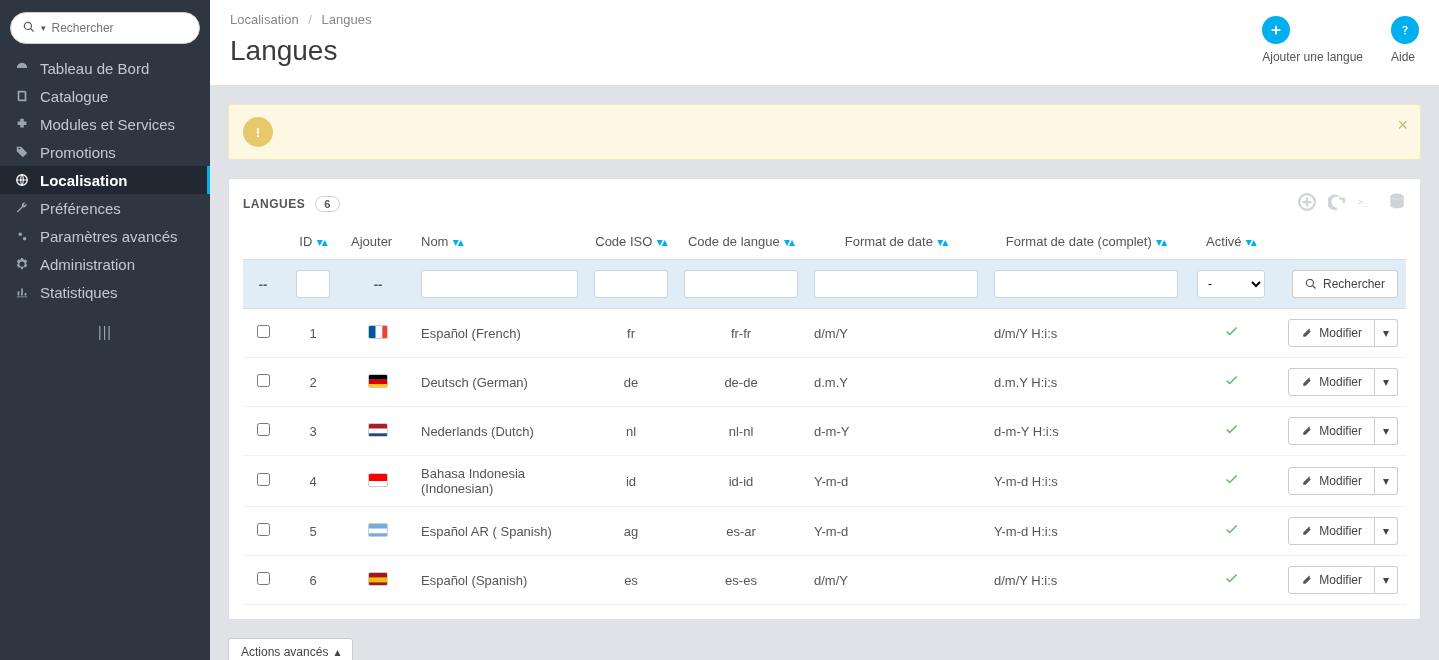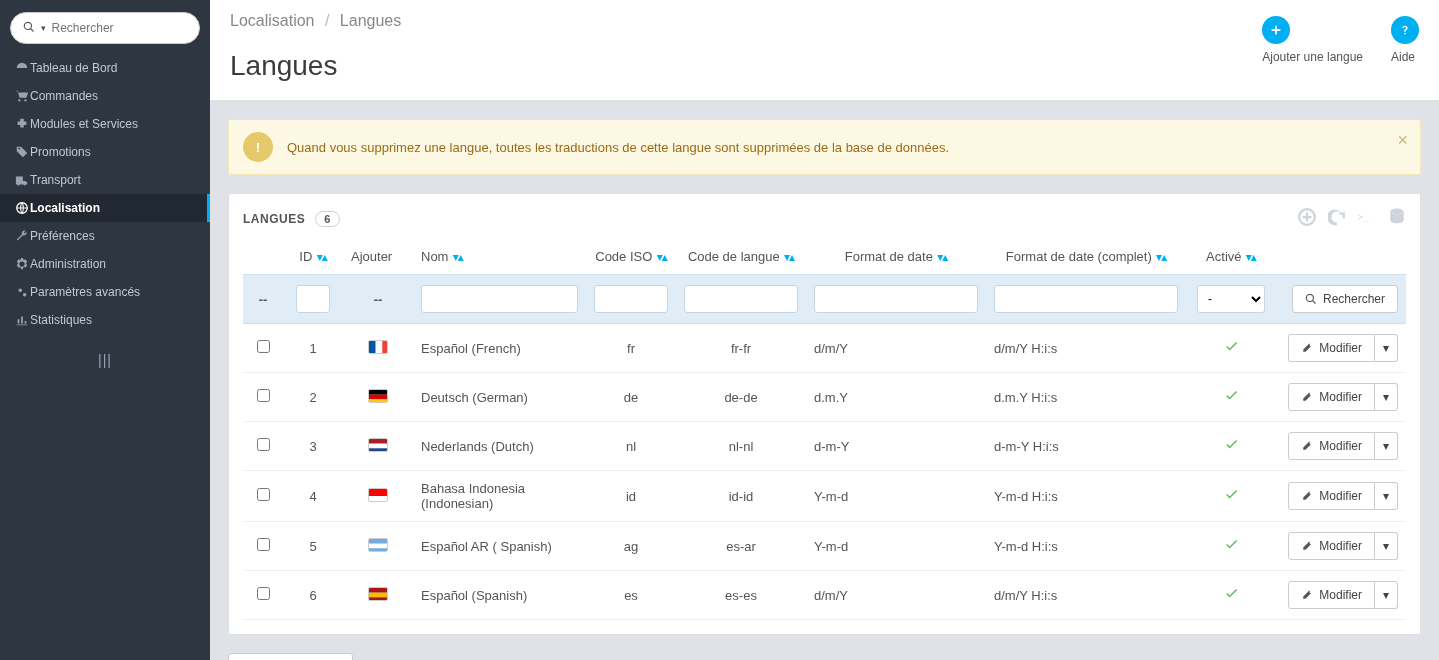--- a/index.html
+++ b/index.html
@@ -8,33 +8,33 @@
 
   
   .sidebar { width: 210px; background: #2e3641; color: #c1c9d0; flex-shrink: 0; height: 100vh; }
   .search-wrap { padding: 12px 10px 10px; }
   .search-pill { background: #fff; border-radius: 18px; height: 32px; display: flex; align-items: center; padding: 0 12px; gap: 6px; border: 1px solid #ccc; }
   .search-pill svg { width: 12px; height: 12px; fill: #555; }
   .search-pill input { flex: 1; border: none; outline: none; font-size: 12px; min-width: 0; }
   .caret-sm { font-size: 9px; color: #555; }
 
   .nav { list-style: none; }
-  .nav li { display: flex; align-items: center; padding: 0 14px; height: 28px; cursor: pointer; color: #c1c9d0; font-size: 12px; }
+  .nav li { display: flex; align-items: center; gap: 10px; padding: 0 14px; height: 28px; cursor: pointer; color: #c1c9d0; font-size: 15px; }
   .nav li.active { background: #222831; color: #fff; font-weight: 600; position: relative; }
   .nav li.active::after { content: ""; position: absolute; right: 0; top: 0; bottom: 0; width: 3px; background: #00aff0; }
   .nav .nav-icon { width: 16px; height: 16px; display: inline-flex; align-items: center; justify-content: center; flex-shrink: 0; }
   .nav .nav-icon svg { width: 14px; height: 14px; fill: #9aa4b1; }
   .nav li.active .nav-icon svg { fill: #fff; }
 
   .sidebar-collapse { text-align: center; padding: 18px 0; color: #9aa4b1; letter-spacing: 1px; font-size: 14px; }
 
   
   .main { flex: 1; display: flex; flex-direction: column; overflow: auto; }
   .top-header { background: #fff; padding: 12px 20px 18px; border-bottom: 1px solid #e0e0e0; display: flex; justify-content: space-between; align-items: flex-start; }
-  .breadcrumb { font-size: 16px; color: #888; margin-bottom: 20px; }
+  .breadcrumb { font-size: 13px; color: #888; margin-bottom: 8px; }
   .breadcrumb .sep { margin: 0 6px; color: #bbb; }
   .page-title { font-size: 28px; font-weight: 400; color: #3c3c3c; }
   .top-actions { display: flex; gap: 28px; text-align: center; margin-top: 4px; }
   .top-action { display: flex; flex-direction: column; align-items: flex-start; gap: 6px; cursor: pointer; }
   .top-action .circle { width: 28px; height: 28px; border-radius: 50%; background: #00aff0; display: flex; align-items: center; justify-content: center; color: #fff; }
   .top-action .circle svg { width: 14px; height: 14px; fill: #fff; }
   .top-action span.lbl { font-size: 12px; color: #555; }
 
   .content { padding: 18px; }
 
@@ -90,87 +90,75 @@
         <span class="nav-icon">
           <svg viewBox="0 0 16 16">
             <path d="M8 2a6 6 0 016 6H2a6 6 0 016-6zm-.5 2L11 8H7.5V4z"></path>
           </svg>
         </span>
         <span>Tableau de Bord</span>
       </li>
       <li class="">
         <span class="nav-icon">
           <svg viewBox="0 0 16 16">
-            <path d="M1 2h2l2.2 8H13l2-6H4"></path>
-            <circle cx="5" cy="13" r="1.3"></circle>
-            <circle cx="12" cy="13" r="1.3"></circle>
-          </svg>
-        </span>
-        <span>Commandes</span>
+            <path d="M3 2h8a2 2 0 012 2v10H5a2 2 0 01-2-2V2zm2 2v8h6V4H5z"></path>
+          </svg>
+        </span>
+        <span>Catalogue</span>
       </li>
       <li class="">
         <span class="nav-icon">
           <svg viewBox="0 0 16 16">
             <path d="M6 2h4v3h3v4h-3v3H6v-3H3V5h3z"></path>
           </svg>
         </span>
         <span>Modules et Services</span>
       </li>
       <li class="">
         <span class="nav-icon">
           <svg viewBox="0 0 16 16">
             <path d="M2 2h5l7 7-5 5-7-7V2zm3 3a1 1 0 100-2 1 1 0 000 2z"></path>
           </svg>
         </span>
         <span>Promotions</span>
-      </li>
-      <li class="">
-        <span class="nav-icon">
-          <svg viewBox="0 0 16 16">
-            <path d="M1 4h8v5h3l2 2v2H1V4z"></path>
-            <circle cx="4" cy="13" r="1.3"></circle>
-            <circle cx="11" cy="13" r="1.3"></circle>
-          </svg>
-        </span>
-        <span>Transport</span>
       </li>
       <li class="active">
         <span class="nav-icon">
           <svg viewBox="0 0 16 16">
             <circle cx="8" cy="8" r="6" fill="none" stroke="currentColor" stroke-width="1.5"></circle>
             <path d="M2 8h12M8 2c2 2 2 10 0 12M8 2c-2 2-2 10 0 12" fill="none" stroke="currentColor" stroke-width="1.2"></path>
           </svg>
         </span>
         <span>Localisation</span>
       </li>
       <li class="">
         <span class="nav-icon">
           <svg viewBox="0 0 16 16">
             <path d="M13 3a3 3 0 01-4 4L3 13l-1-1 6-6a3 3 0 014-4l-2 2 1 1 2-2z"></path>
           </svg>
         </span>
         <span>Préférences</span>
-      </li>
-      <li class="">
-        <span class="nav-icon">
-          <svg viewBox="0 0 16 16">
-            <path d="M8 5a3 3 0 100 6 3 3 0 000-6zm-1 9l-.4-1.6a5 5 0 01-1.2-.7L3.8 12 2 9l1.3-1a5 5 0 010-1.4L2 5.6 3.8 2.6l1.6.7c.4-.3.8-.5 1.2-.7L7 1h2l.4 1.6c.4.2.8.4 1.2.7l1.6-.7L14 5.6 12.7 6.6a5 5 0 010 1.4L14 9l-1.8 3-1.6-.7c-.4.3-.8.5-1.2.7L9 14H7z"></path>
-          </svg>
-        </span>
-        <span>Administration</span>
       </li>
       <li class="">
         <span class="nav-icon">
           <svg viewBox="0 0 16 16">
             <circle cx="6" cy="6" r="2"></circle>
             <circle cx="11" cy="11" r="2"></circle>
             <path d="M6 2v2M6 8v2M2 6h2M8 6h2M11 7v2M11 13v2M7 11h2M13 11h2"></path>
           </svg>
         </span>
         <span>Paramètres avancés</span>
+      </li>
+      <li class="">
+        <span class="nav-icon">
+          <svg viewBox="0 0 16 16">
+            <path d="M8 5a3 3 0 100 6 3 3 0 000-6zm-1 9l-.4-1.6a5 5 0 01-1.2-.7L3.8 12 2 9l1.3-1a5 5 0 010-1.4L2 5.6 3.8 2.6l1.6.7c.4-.3.8-.5 1.2-.7L7 1h2l.4 1.6c.4.2.8.4 1.2.7l1.6-.7L14 5.6 12.7 6.6a5 5 0 010 1.4L14 9l-1.8 3-1.6-.7c-.4.3-.8.5-1.2.7L9 14H7z"></path>
+          </svg>
+        </span>
+        <span>Administration</span>
       </li>
       <li class="">
         <span class="nav-icon">
           <svg viewBox="0 0 16 16">
             <path d="M2 13h12v1H2zM3 7h2v5H3zM7 4h2v8H7zM11 9h2v3h-2z"></path>
           </svg>
         </span>
         <span>Statistiques</span>
       </li>
     </ul>
@@ -205,21 +193,20 @@
           </div>
         <span class="lbl">Aide</span>
       </div>
     </div>
   </div>
 
   <div class="content">
 
     <div class="alert">
       <div class="alert-icon">!</div>
-      <span>Quand vous supprimez une langue, toutes les traductions de cette langue sont supprimées de la base de données.</span>
       <span class="close">×</span>
     </div>
 
     <div class="panel">
       <div class="panel-head">
         <div class="panel-head-left">
           <span>LANGUES</span>
           <span class="badge-count">6</span>
         </div>
         <div class="panel-tools">

